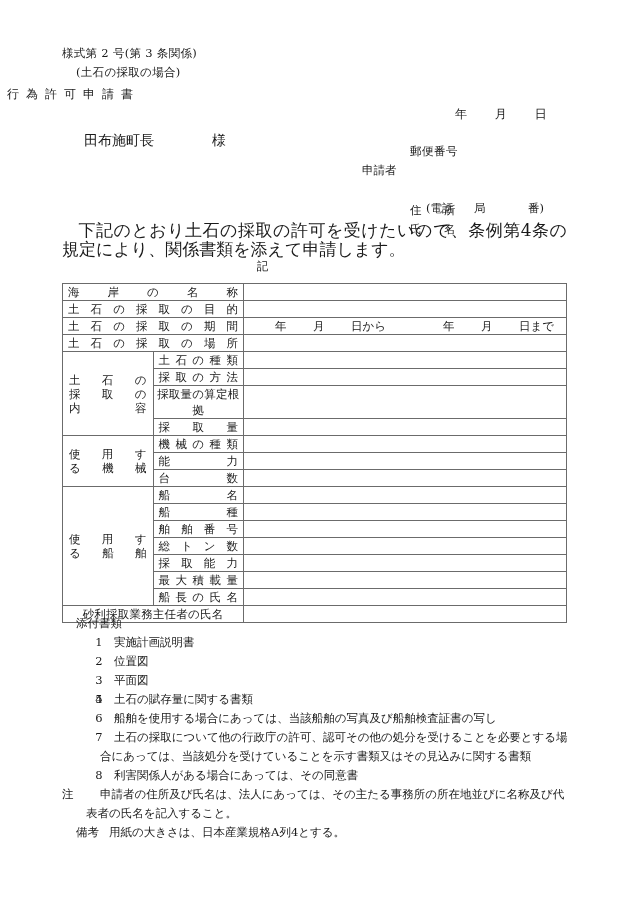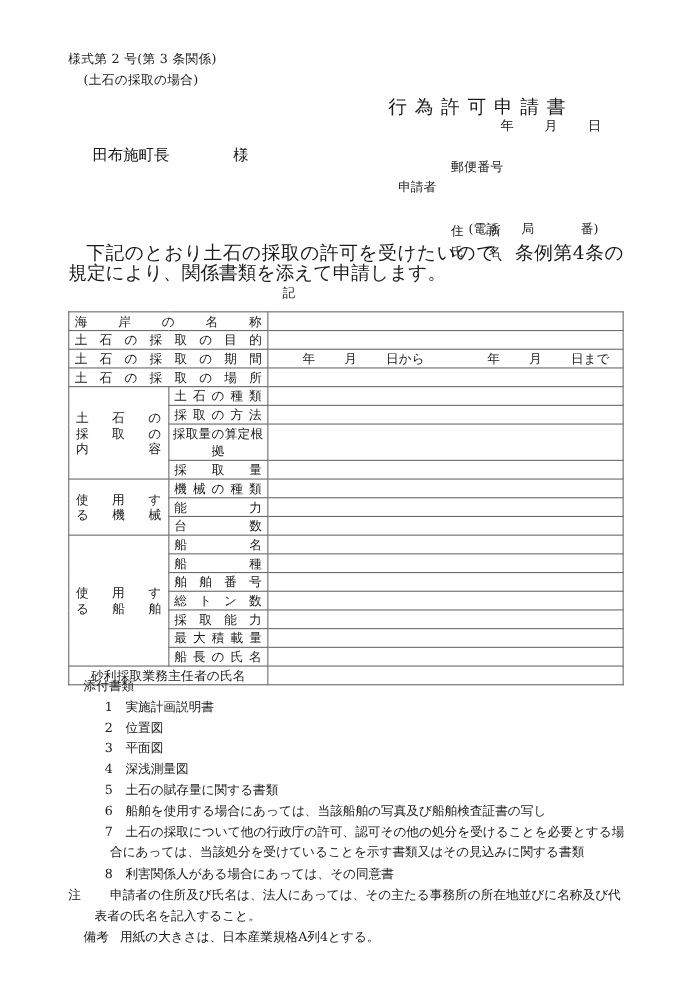--- a/index.html
+++ b/index.html
@@ -38,24 +38,24 @@
     position: absolute;
     left: 76px;
     top: 65px;
     font-size: 11.5px;
     letter-spacing: 0.3px;
     white-space: nowrap;
   }
   .doc-title {
     position: absolute;
     left: 0;
-    right: 4px;
+    right: 15px;
     top: 86px;
-    text-align: right;
-    font-size: 17px;
+    text-align: left;
+    font-size: 12px;
     letter-spacing: 7px;
     padding-left: 7px;
     white-space: nowrap;
   }
   .date-line {
     position: absolute;
     left: 455px;
     top: 106px;
     font-size: 12px;
     white-space: nowrap;
@@ -594,21 +594,20 @@
         <div class="attach-item">
           <span class="num">2</span>
           <span class="cont">位置図</span>
         </div>
         <div class="attach-item">
           <span class="num">3</span>
           <span class="cont">平面図</span>
         </div>
         <div class="attach-item">
           <span class="num">4</span>
-          <span class="cont">深浅測量図</span>
         </div>
         <div class="attach-item">
           <span class="num">5</span>
           <span class="cont">土石の賦存量に関する書類</span>
         </div>
         <div class="attach-item">
           <span class="num">6</span>
           <span class="cont">船舶を使用する場合にあっては、当該船舶の写真及び船舶検査証書の写し</span>
         </div>
         <div class="attach-item">

